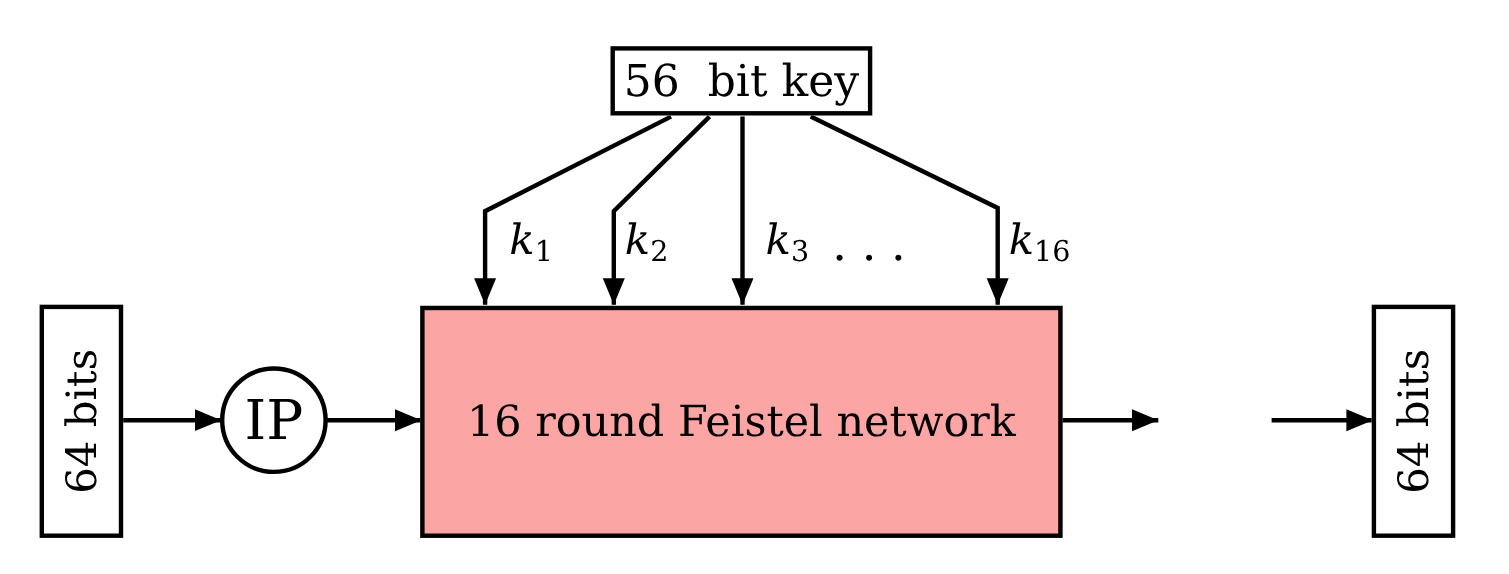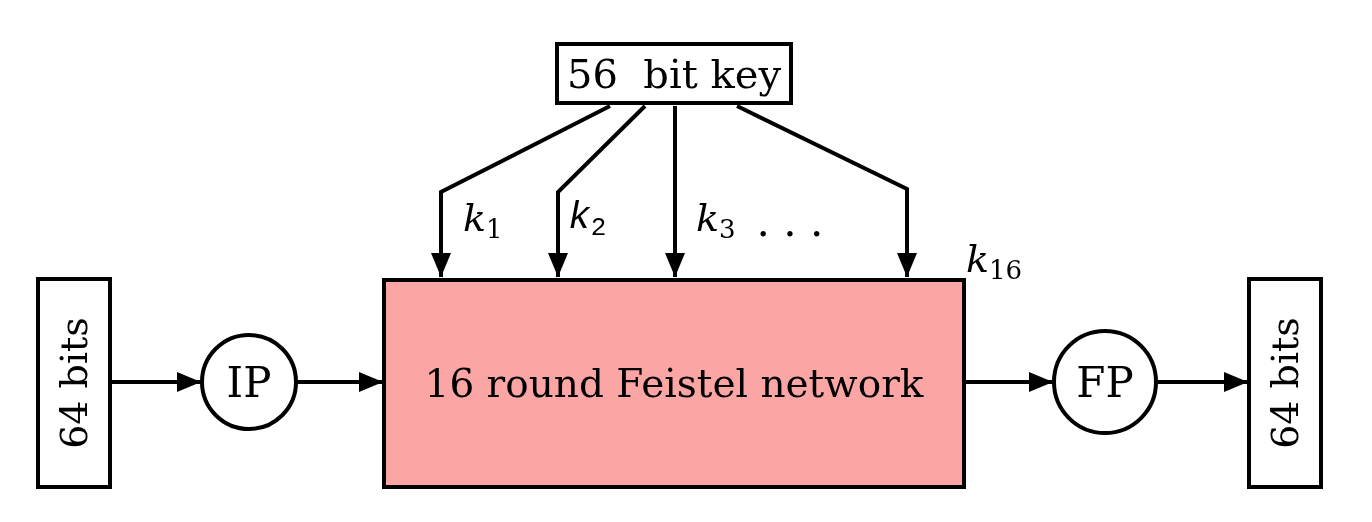--- a/index.html
+++ b/index.html
@@ -57,21 +57,21 @@
   }
   .circle-node {
     position: absolute;
     box-sizing: border-box;
     border: 4px solid #000;
     border-radius: 50%;
     background: #ffffff;
     display: flex;
     align-items: center;
     justify-content: center;
-    font-size: 42px;
+    font-size: 50px;
   }
   .circle-node.ip { left: 200px; top: 333px; width: 98px;  height: 98px;  }
   .circle-node.fp { left: 1052px; top: 329px; width: 106px; height: 106px; }
   .klabel {
     position: absolute;
     top: 192px;
     height: 52px;
     font-size: 38px;
     font-style: italic;
     line-height: 52px;
@@ -86,23 +86,23 @@
     position: absolute;
     left: 745px; top: 196px;
     width: 90px; height: 52px;
     font-size: 42px;
     line-height: 52px;
     text-align: center;
     font-style: normal;
     white-space: pre;
   }
   .k1  { left: 451px; margin-left: 12px; }
-  .k2  { left: 568px; font-family: Liberation Mono, monospace; }
+  .k2  { left: 568px; }
   .k3  { left: 696px; }
-  .k16 { left: 966px; margin-top: 41px; }
+  .k16 { left: 917px; }
 </style>
 </head>
 <body>
 
 <div class="canvas">
 
   <svg class="wires" viewBox="0 0 1372 522" xmlns="http://www.w3.org/2000/svg">
     <defs>
       <marker id="ah" markerUnits="userSpaceOnUse" markerWidth="26" markerHeight="26" refX="24" refY="12" orient="auto">
         <path d="M0,2 L24,12 L0,22 Z" fill="#000"></path>
@@ -135,21 +135,18 @@
   </div>
 
   <div class="circle-node ip">
     <span>IP</span>
   </div>
 
   <div class="box feistel-box">
     <span>16 round Feistel network</span>
   </div>
 
-  <div class="circle-node fp">
-    <span>FP</span>
-  </div>
 
   <div class="box bits-box right">
     <span class="vtext">64  bits</span>
   </div>
 
 </div>
 
 </body></html>

